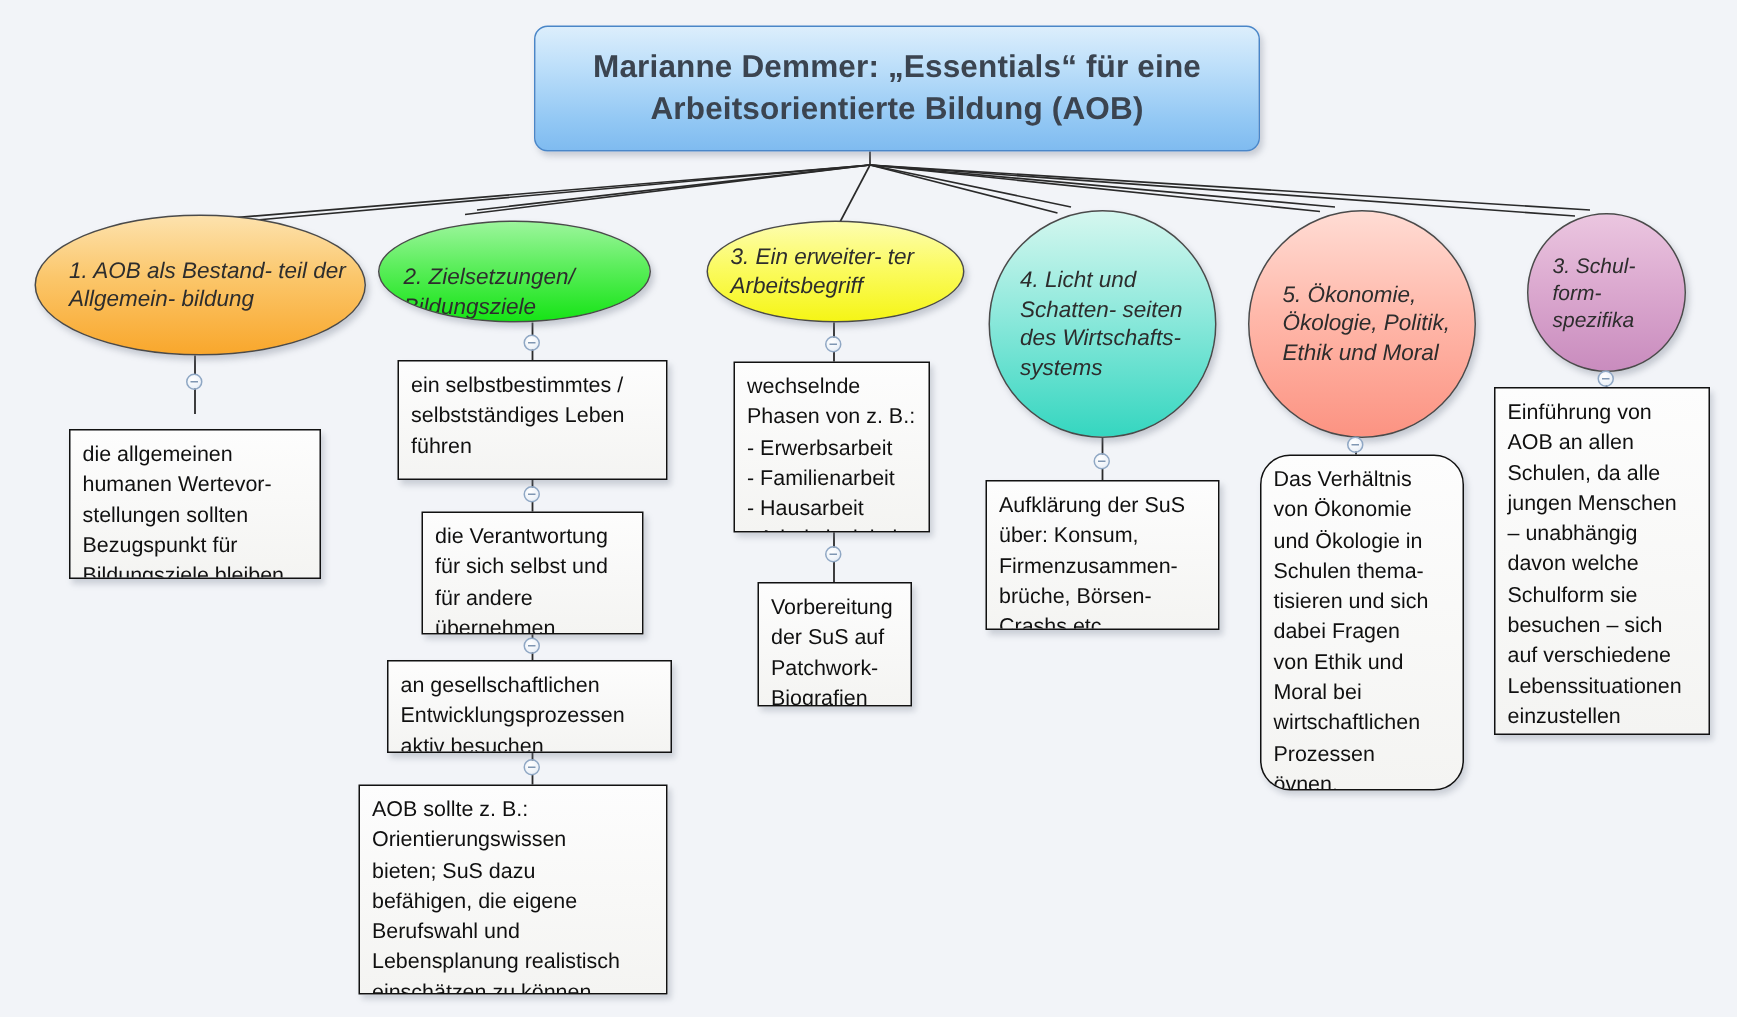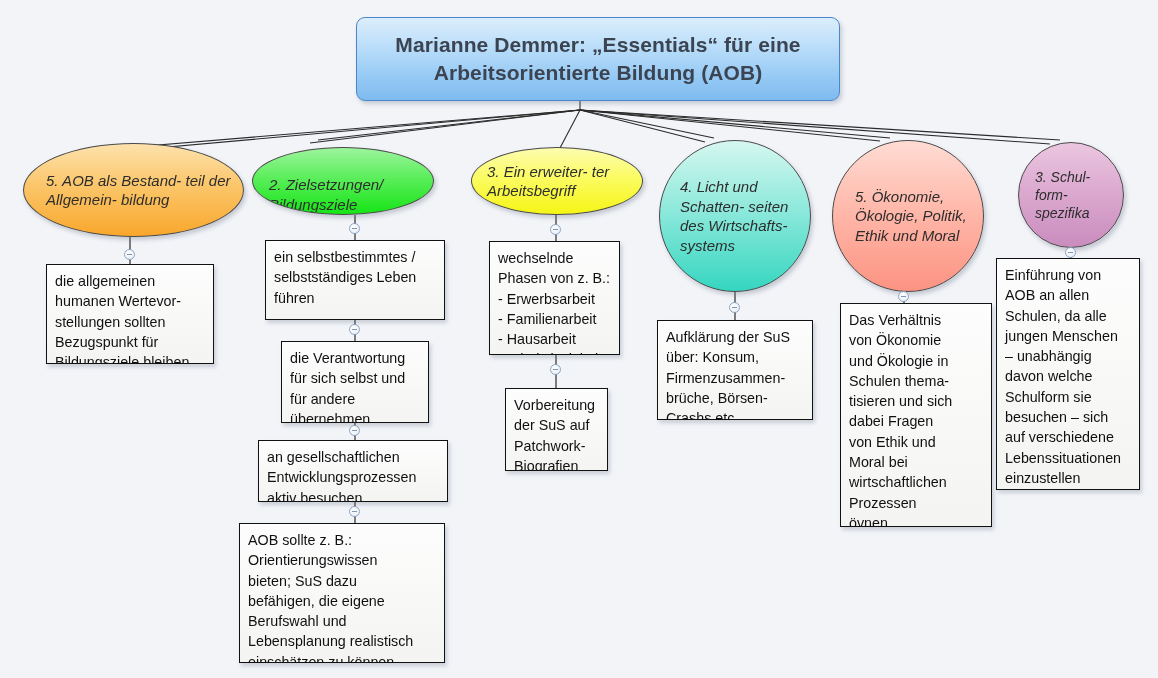--- a/index.html
+++ b/index.html
@@ -112,33 +112,33 @@
     box-shadow: 2px 3px 4px rgba(120,130,145,0.33);
     font-size: 14.3px;
     line-height: 1.42;
     color: #101010;
     padding: 6px 7px 5px 8px;
     white-space: pre-line;
     overflow: hidden;
   }
 
   
-  .b1_1 { left: 46px;  top: 264px; width: 168px; height: 100px; }
+  .b1_1 { left: 46px;  top: 286px; width: 168px; height: 100px; }
   
   .b2_1 { left: 265px; top: 240px; width: 180px; height: 80px;  }
   .b2_2 { left: 281px; top: 341px; width: 148px; height: 82px;  }
   .b2_3 { left: 258px; top: 440px; width: 190px; height: 62px;  }
   .b2_4 { left: 239px; top: 523px; width: 206px; height: 140px; }
   
   .b3_1 { left: 489px; top: 241px; width: 131px; height: 114px; }
   .b3_2 { left: 505px; top: 388px; width: 103px; height: 83px;  }
   
   .b4_1 { left: 657px; top: 320px; width: 156px; height: 100px; }
   
-  .b5_1 { left: 840px; top: 303px; width: 152px; height: 224px; }
+  .b5_1 { left: 840px; top: 303px; width: 136px; height: 224px; border-radius: 20px; }
   
   .b6_1 { left: 996px; top: 258px; width: 144px; height: 232px; }
 
   
   .toggle {
     position: absolute;
     width: 11px;
     height: 11px;
     border: 1px solid #8fa7c4;
     border-radius: 50%;
@@ -194,21 +194,21 @@
       <path d="M904,292 L904,303"></path>
 
       <path d="M1071,248 L1071,258"></path>
     </g>
   </svg>
 
   <div class="title-box">Marianne Demmer: „Essentials“ für
 eine Arbeitsorientierte Bildung (AOB)</div>
 
   <div class="ellipse el1">
-    <div class="etext">5. AOB als Bestand-
+    <div class="etext">1. AOB als Bestand-
 teil der Allgemein-
 bildung</div>
   </div>
   <div class="ellipse el2">
     <div class="etext">2. Zielsetzungen/
 Bildungsziele</div>
   </div>
   <div class="ellipse el3">
     <div class="etext">3. Ein erweiter-
 ter Arbeitsbegriff</div>

